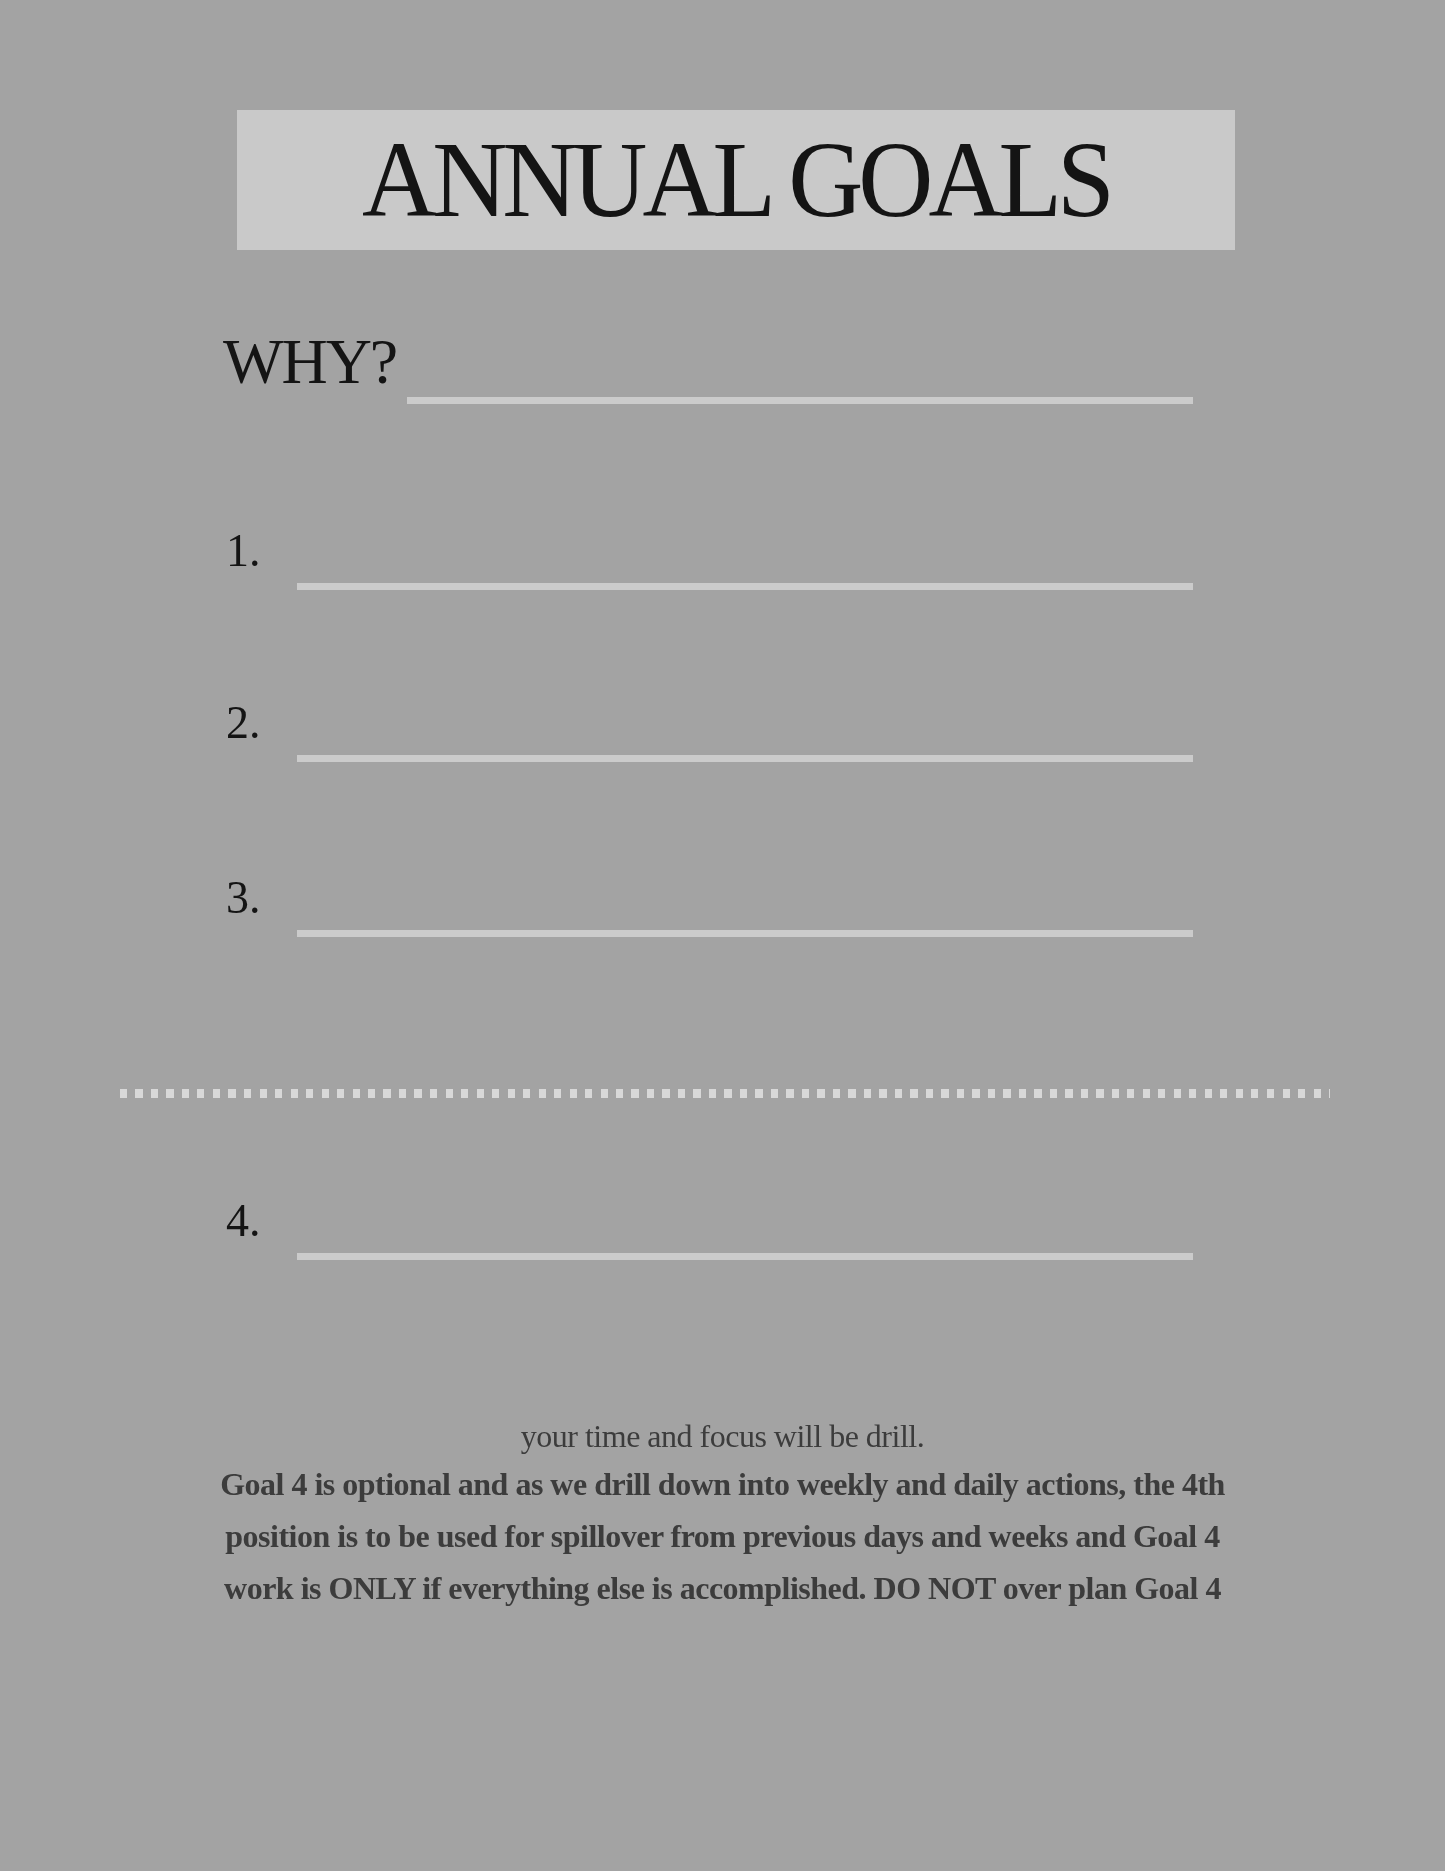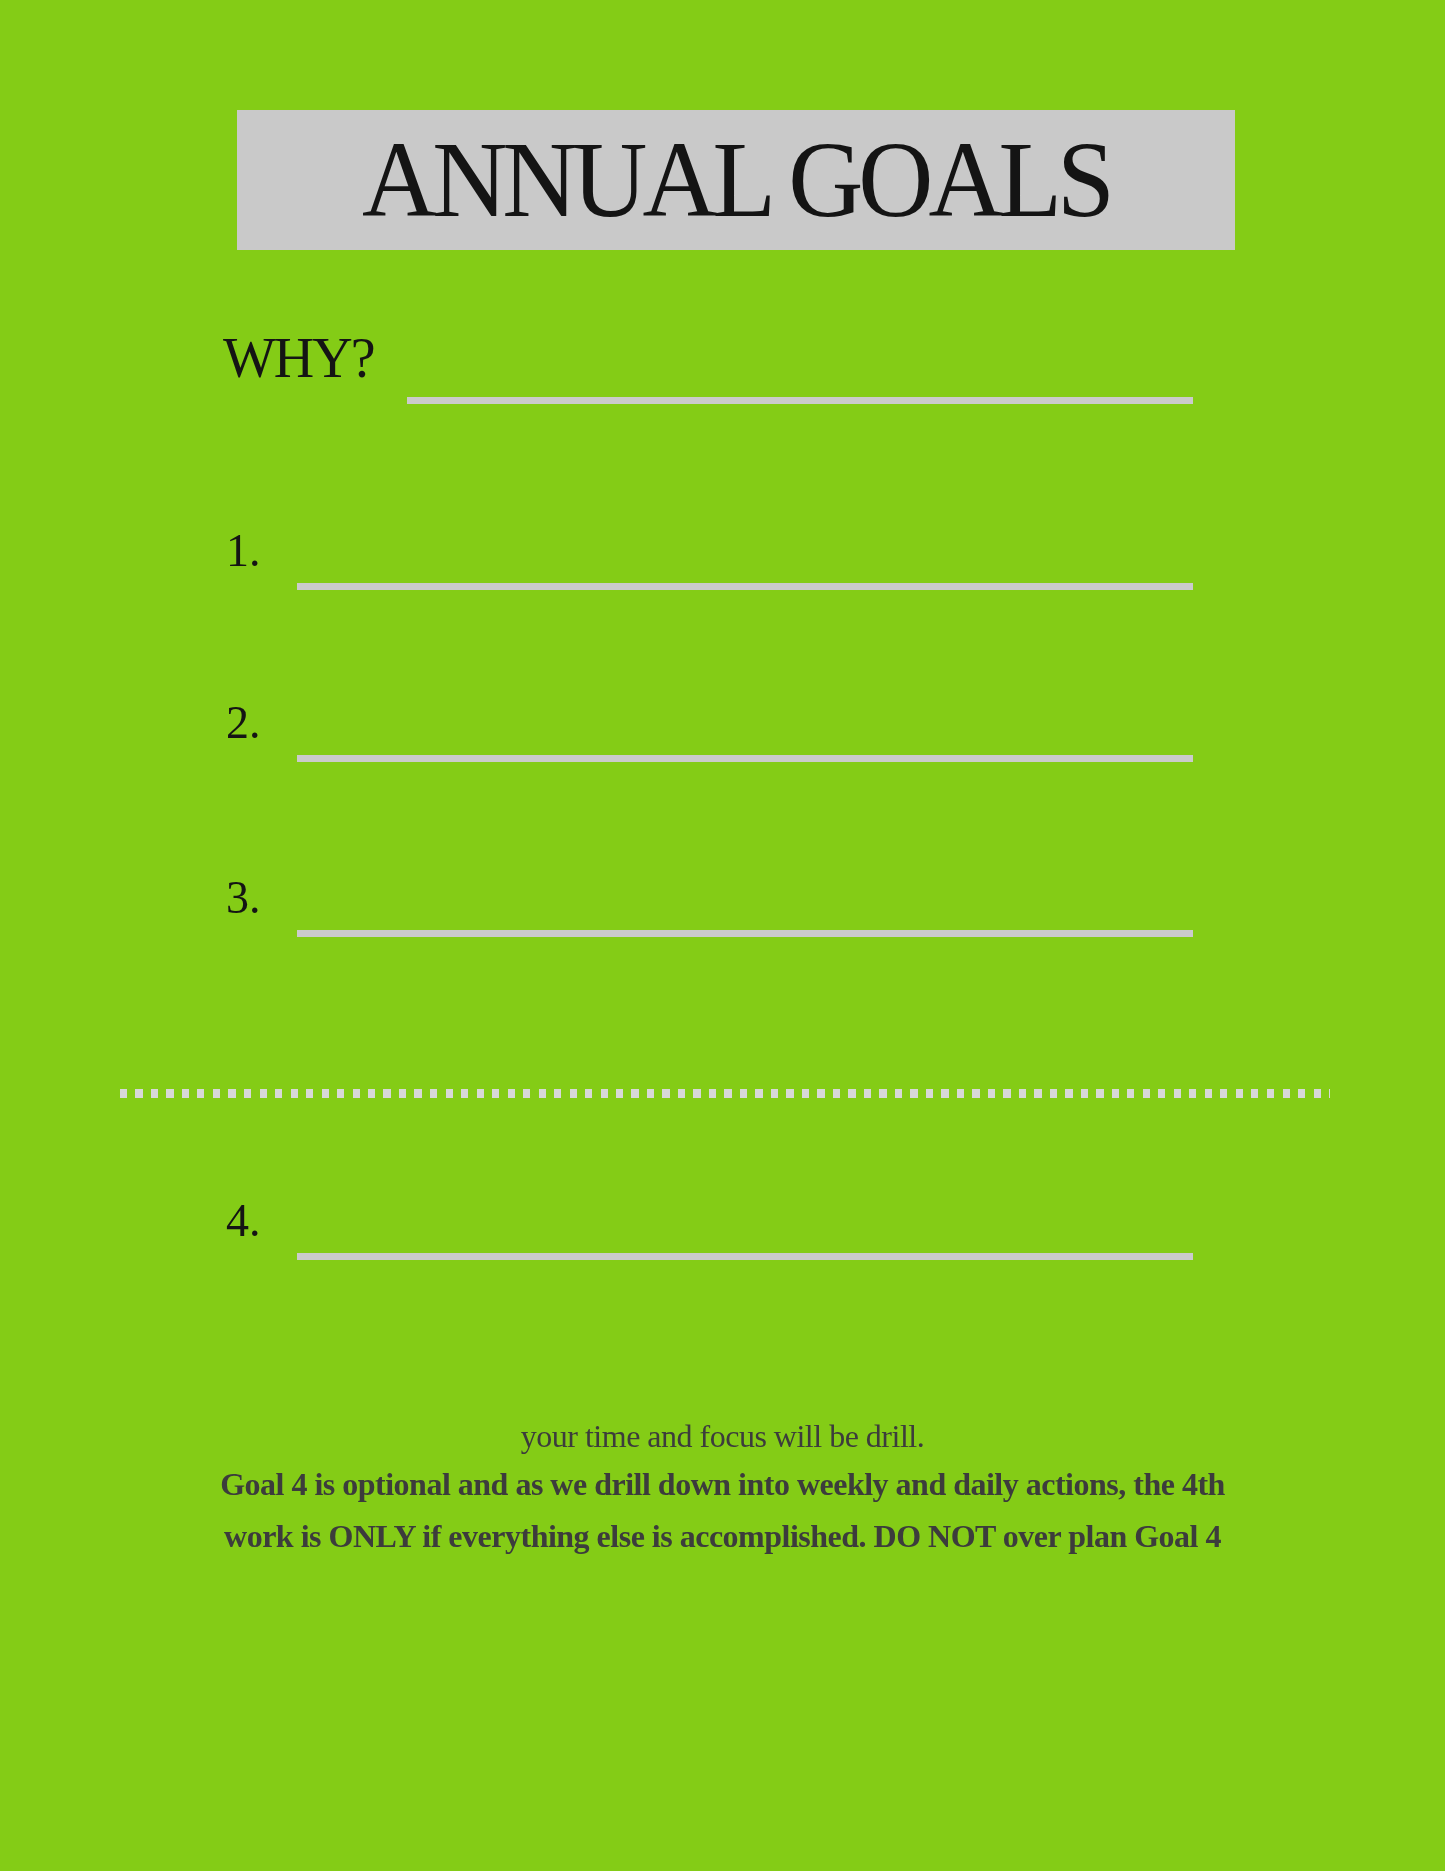--- a/index.html
+++ b/index.html
@@ -1,21 +1,21 @@
 <!DOCTYPE html>
 <html><head>
 <meta charset="utf-8">
 <style>
   * { margin: 0; padding: 0; box-sizing: border-box; }
   html, body { background: #ffffff; }
   .page {
     position: relative;
     width: 1445px;
     height: 1871px;
-    background: #84cc16;
+    background: #a3a3a3;
     font-family: "Liberation Serif", serif;
     overflow: hidden;
   }
   .banner {
     position: absolute;
     left: 237px; top: 110px;
     width: 998px; height: 140px;
     background: #c9c9c9;
     display: flex; align-items: center; justify-content: center;
   }
@@ -23,21 +23,21 @@
     font-size: 104px;
     letter-spacing: -5px;
     color: #141414;
     white-space: nowrap;
     transform: scaleY(1.04);
     line-height: 1;
   }
   .why-label {
     position: absolute;
     left: 223px; top: 330px;
-    font-size: 56px;
+    font-size: 64px;
     letter-spacing: -2px;
     color: #141414;
     line-height: 1;
     white-space: nowrap;
   }
   .rule {
     position: absolute;
     height: 7px;
     background: #cbcbcb;
   }
@@ -104,16 +104,17 @@
 
   <div class="goal-number g4">4.</div>
   <div class="rule goal-rule r4"></div>
 
   <div class="note note-1">
     <div class="note-line">your time and focus will be drill.</div>
   </div>
 
   <div class="note note-2">
     <div class="note-line">Goal 4 is optional and as we drill down into weekly and daily actions, the 4th</div>
+    <div class="note-line">position is to be used for spillover from previous days and weeks and Goal 4</div>
     <div class="note-line">work is ONLY if everything else is accomplished. DO NOT over plan Goal 4</div>
   </div>
 
 </div>
 
 </body></html>

